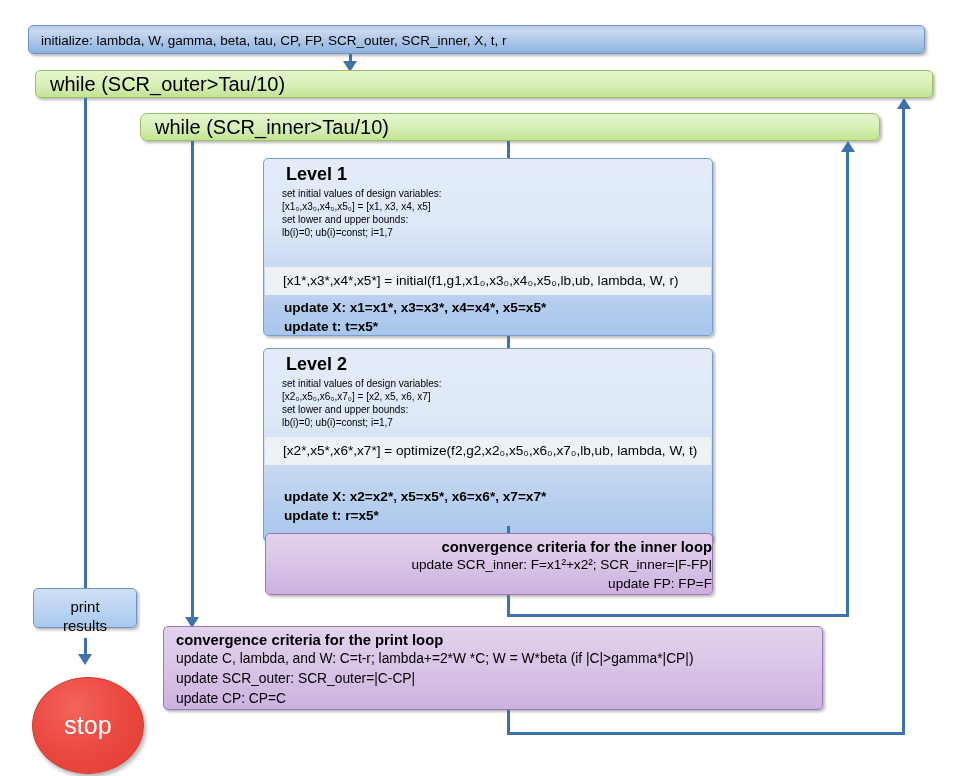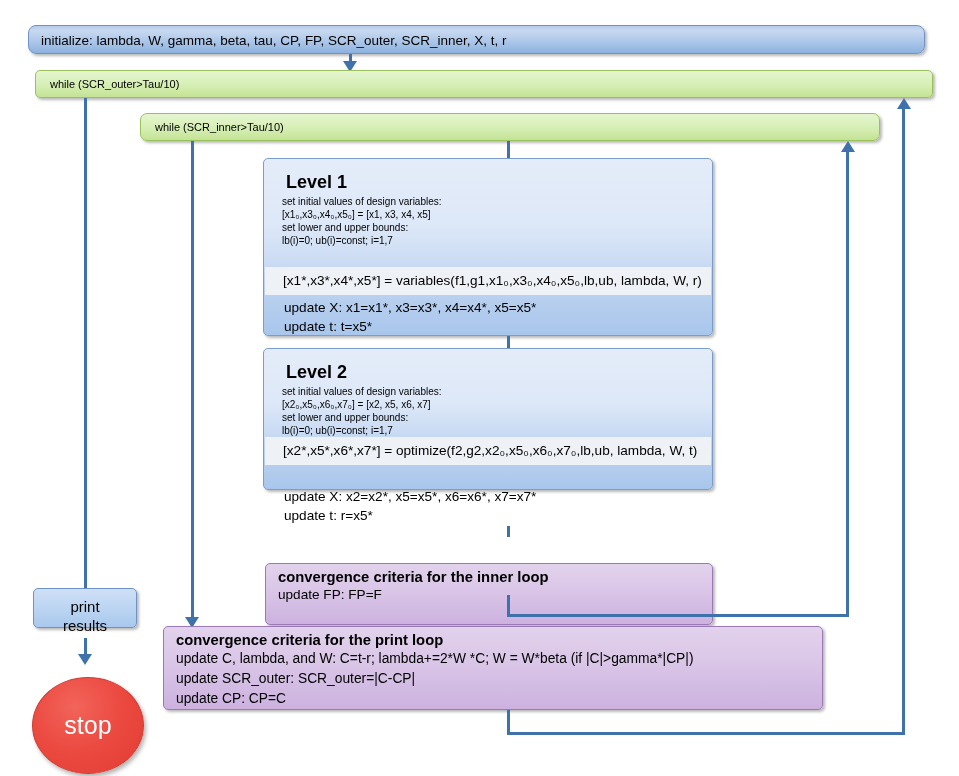--- a/index.html
+++ b/index.html
@@ -47,31 +47,31 @@
   .small-blue-box {
     background: linear-gradient(to bottom, #cfe0f6 0%, #bcd5f2 50%, #a9c8ec 100%);
     border: 1px solid #6f93c4;
   }
 
   .bar-label {
     position: absolute;
     left: 14px;
     top: 50%;
     transform: translateY(-50%);
-    font-size: 11px;
+    font-size: 20px;
     white-space: nowrap;
   }
   .bar-label.init { font-size: 13.5px; left: 12px; }
 
   
   .level-title {
     font-size: 18px;
     font-weight: bold;
     padding-left: 22px;
-    padding-top: 12px;
+    padding-top: 4px;
     line-height: 1.25;
   }
   .level-lines {
     font-size: 10px;
     line-height: 1.32;
     padding-left: 18px;
     padding-top: 1px;
   }
   .level-lines div { white-space: nowrap; }
   .optimize-strip {
@@ -86,20 +86,21 @@
     box-sizing: border-box;
   }
   .update-lines {
     position: absolute;
     left: 0;
     right: 0;
     font-size: 13.6px;
     line-height: 1.38;
     padding-left: 20px;
     box-sizing: border-box;
+    font-weight: bold;
   }
   .update-lines div { white-space: nowrap; }
 
   
   .conv-title {
     font-size: 14.8px;
     font-weight: bold;
     padding: 5px 0 0 12px;
     white-space: nowrap;
   }
@@ -152,21 +153,21 @@
     border-left: 7px solid transparent;
     border-right: 7px solid transparent;
     border-bottom: 11px solid #3f72ab;
   }
 </style>
 </head>
 <body>
 
 <div id="canvas">
 
-  <div class="node blue-bar" style="left:28px; top:25px; width:897px; height:29px;border-radius:8px;">
+  <div class="node blue-bar" style="left:28px; top:25px; width:897px; height:29px;">
     <span class="bar-label init">initialize: lambda, W, gamma, beta, tau, CP, FP, SCR_outer, SCR_inner, X, t, r</span>
   </div>
 
   <div class="conn conn-v" style="left:349px; top:54px; width:3px; height:9px;"></div>
   <div class="arrow-down" style="left:343px; top:61px;"></div>
 
   <div class="node green-bar" style="left:35px; top:70px; width:898px; height:28px;">
     <span class="bar-label">while (SCR_outer&gt;Tau/10)</span>
   </div>
 
@@ -182,49 +183,50 @@
   <div class="conn conn-v" style="left:507px; top:141px; width:3px; height:17px;"></div>
 
   <div class="node level-box" style="left:263px; top:158px; width:450px; height:178px;">
     <div class="level-title">Level 1</div>
     <div class="level-lines">
       <div>set initial values of design variables:</div>
       <div>[x1₀,x3₀,x4₀,x5₀] = [x1, x3, x4, x5]</div>
       <div>set lower and upper bounds:</div>
       <div>lb(i)=0; ub(i)=const; i=1,7</div>
     </div>
-    <div class="optimize-strip" style="top:108px; height:28px;">[x1*,x3*,x4*,x5*] = variables(f1,g1,x1₀,x3₀,x4₀,x5₀,lb,ub, lambda, W, r)</div>
+    <div class="optimize-strip" style="top:108px; height:28px;">[x1*,x3*,x4*,x5*] = initial(f1,g1,x1₀,x3₀,x4₀,x5₀,lb,ub, lambda, W, r)</div>
     <div class="update-lines" style="top:140px;">
       <div>update X: x1=x1*, x3=x3*, x4=x4*, x5=x5*</div>
       <div>update t: t=x5*</div>
     </div>
   </div>
 
   <div class="conn conn-v" style="left:507px; top:336px; width:3px; height:13px;"></div>
 
-  <div class="node level-box" style="left:263px; top:348px; width:450px; height:142px;">
+  <div class="node level-box" style="left:263px; top:348px; width:450px; height:194px;">
     <div class="level-title">Level 2</div>
     <div class="level-lines">
       <div>set initial values of design variables:</div>
       <div>[x2₀,x5₀,x6₀,x7₀] = [x2, x5, x6, x7]</div>
       <div>set lower and upper bounds:</div>
       <div>lb(i)=0; ub(i)=const; i=1,7</div>
     </div>
     <div class="optimize-strip" style="top:88px; height:28px;">[x2*,x5*,x6*,x7*] = optimize(f2,g2,x2₀,x5₀,x6₀,x7₀,lb,ub, lambda, W, t)</div>
     <div class="update-lines" style="top:139px;">
       <div>update X: x2=x2*, x5=x5*, x6=x6*, x7=x7*</div>
       <div>update t: r=x5*</div>
     </div>
   </div>
 
   <div class="conn conn-v" style="left:507px; top:526px; width:3px; height:11px;"></div>
 
-  <div class="node purple-box" style="left:265px; top:563px; width:448px; height:62px;">
+  <div class="node purple-box" style="left:265px; top:533px; width:448px; height:62px;text-align:right;">
     <div class="conv-title">convergence criteria for the inner loop</div>
     <div class="conv-lines">
+      <div>update SCR_inner: F=x1²+x2²; SCR_inner=|F-FP|</div>
       <div>update FP: FP=F</div>
     </div>
   </div>
 
   <div class="conn conn-v" style="left:507px; top:595px; width:3px; height:22px;"></div>
   <div class="conn conn-h" style="left:507px; top:614px; width:342px; height:3px;"></div>
   <div class="conn conn-v" style="left:846px; top:152px; width:3px; height:465px;"></div>
   <div class="arrow-up" style="left:841px; top:141px;"></div>
 
   <div class="node purple-box" style="left:163px; top:626px; width:660px; height:84px;">

